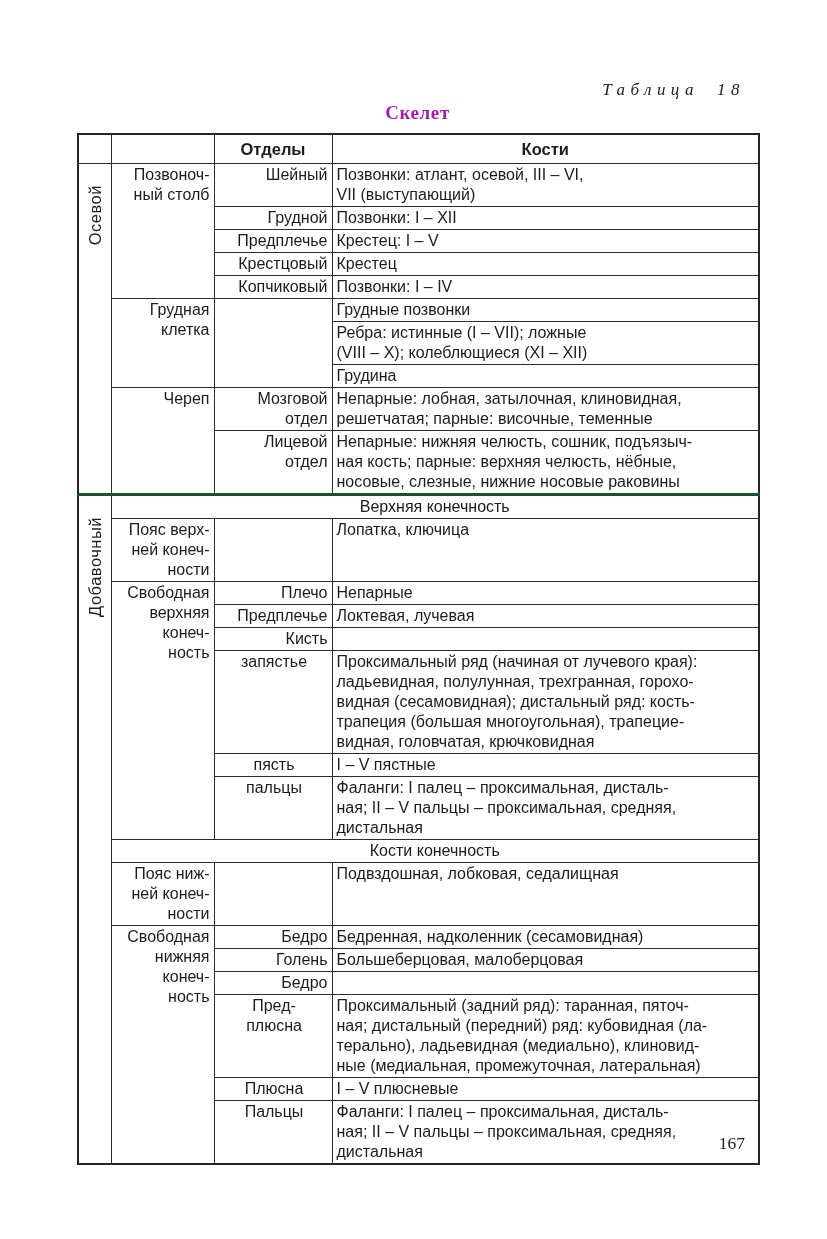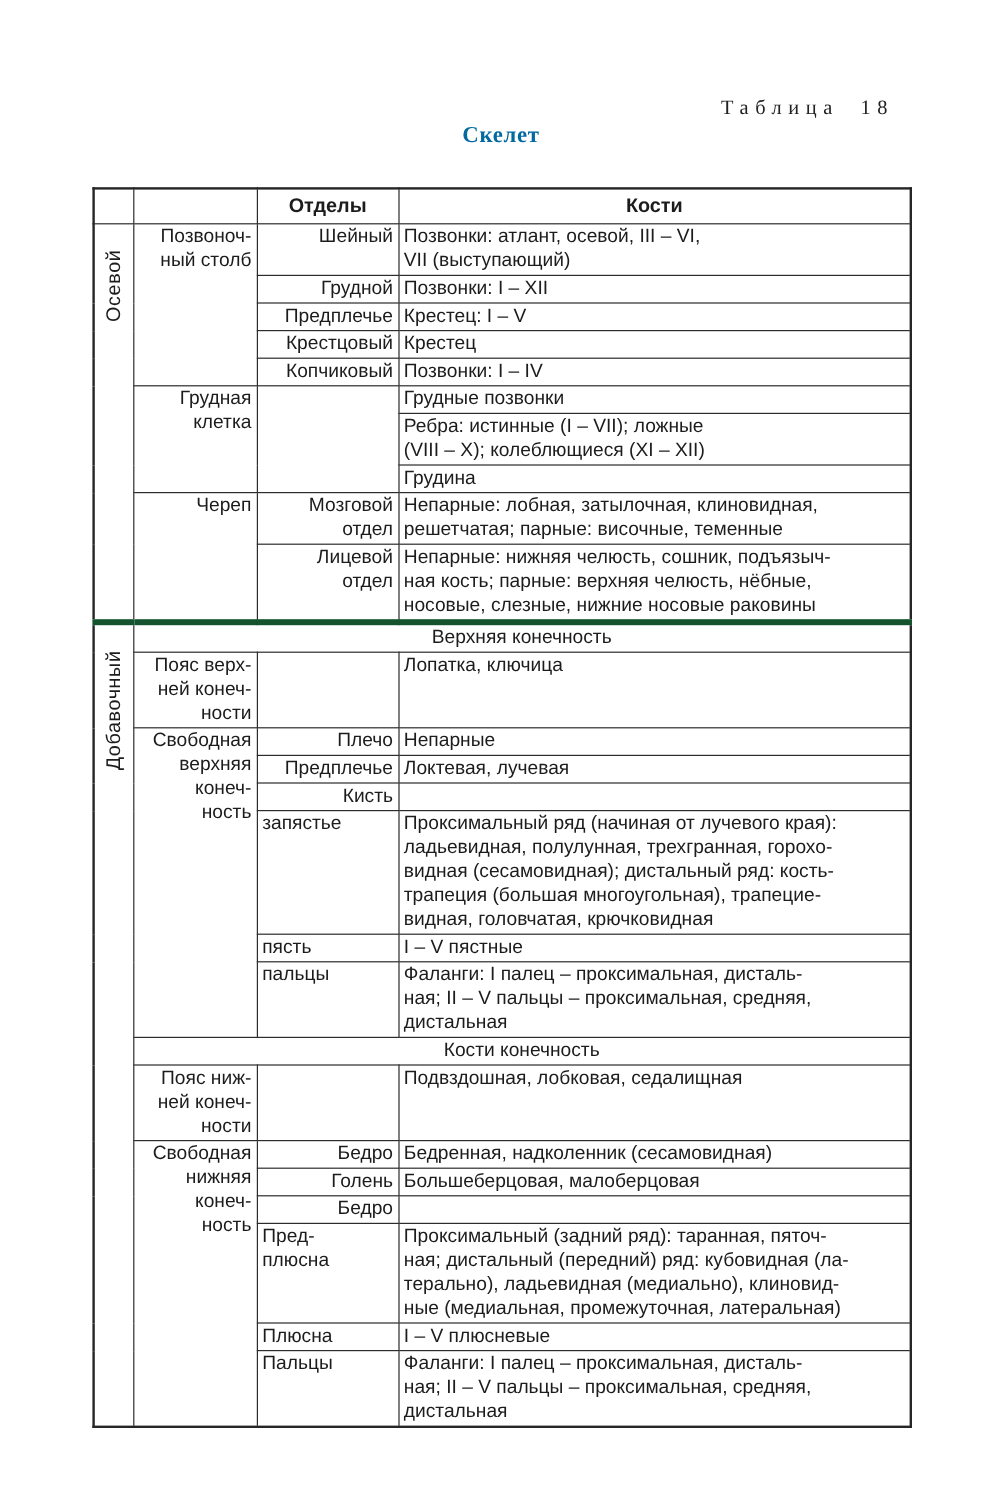--- a/index.html
+++ b/index.html
@@ -12,49 +12,49 @@
     font-family: "Liberation Sans", sans-serif;
     overflow: hidden;
   }
   .caption {
     position: absolute;
     top: 80px;
     left: 77px;
     width: 668px;
     text-align: right;
     font-family: "Liberation Serif", serif;
+    font-style: italic;
     font-size: 17px;
     letter-spacing: 0.32em;
     word-spacing: 0.5em;
     color: #222;
   }
   .title {
     position: absolute;
     top: 102px;
     left: 77px;
     width: 681px;
     text-align: center;
     font-family: "Liberation Serif", serif;
     font-weight: bold;
     font-size: 19px;
     letter-spacing: 0.6px;
-    color: #0369a1;
+    color: #a21caf;
   }
   table.skeleton {
     position: absolute;
     top: 133px;
     left: 77px;
     width: 681px;
     border-collapse: collapse;
     table-layout: fixed;
     border: 2px solid #262626;
     font-size: 16px;
     line-height: 20px;
     color: #1c1c1c;
-    margin-top: 23px;
   }
   table.skeleton th, table.skeleton td {
     border: 1px solid #2c2c2c;
     padding: 1px 4px;
     vertical-align: top;
     white-space: pre-line;
     overflow: hidden;
   }
   table.skeleton th {
     font-size: 16.5px;
@@ -73,26 +73,26 @@
     writing-mode: vertical-rl;
     transform: rotate(180deg);
     white-space: nowrap;
     font-size: 16.5px;
     letter-spacing: 0.5px;
   }
   td.c-section {
     text-align: right;
   }
   td.c-otdel { text-align: right; }
-  td.c-otdel.r { text-align: left; padding-right: 2px; }
+  td.c-otdel.r { text-align: center; padding-right: 2px; }
   td.limb-header {
     text-align: center;
     padding: 1px 0;
   }
-  tr.group-sep td { border-top: 5px solid #14532d; }
+  tr.group-sep td { border-top: 3px solid #14532d; }
   .page-number {
     position: absolute;
     top: 1133px;
     left: 77px;
     width: 668px;
     text-align: right;
     font-family: "Liberation Serif", serif;
     font-size: 17.5px;
     color: #222;
   }
@@ -265,14 +265,15 @@
     </tr>
     <tr>
       <td class="c-otdel r">Пальцы</td>
       <td class="c-kosti">Фаланги: I палец – проксимальная, дисталь-
 ная; II – V пальцы – проксимальная, средняя,
 дистальная</td>
     </tr>
   </tbody>
     </table>
 
+  <div class="page-number">167</div>
 
 </div>
 
 </body></html>

